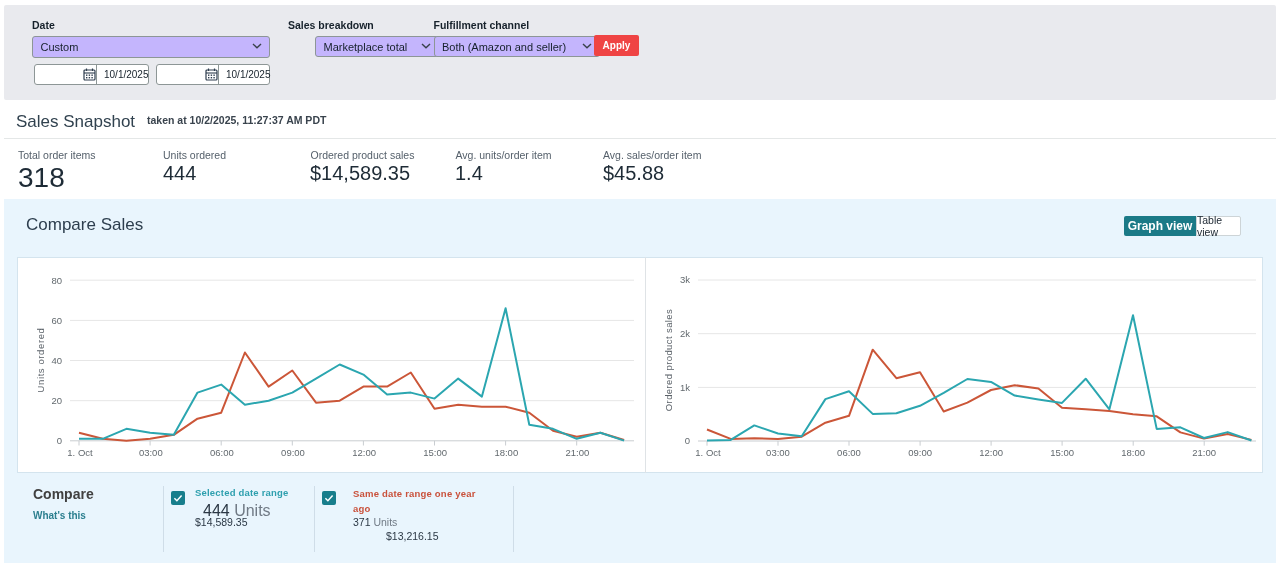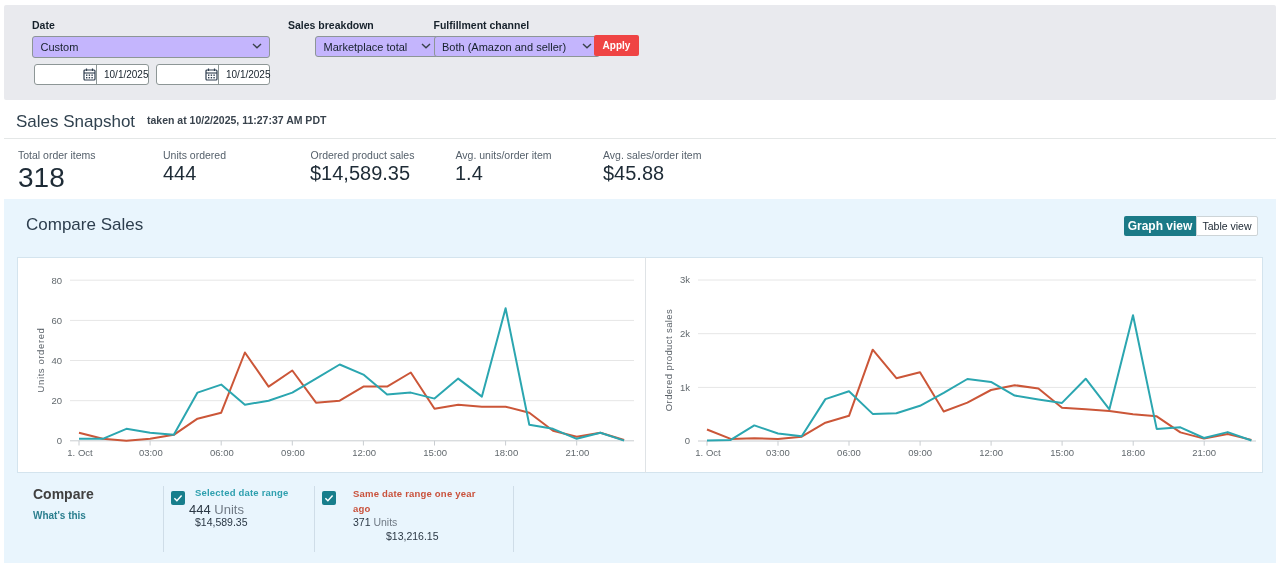--- a/index.html
+++ b/index.html
@@ -80,21 +80,21 @@
 <div class="abs" style="left:310.5px;top:149px;font-size:10.5px;color:#545f6a;">Ordered product sales</div>
 <div class="abs" style="left:310px;top:162px;font-size:20px;color:#1e2b36;">$14,589.35</div>
 <div class="abs" style="left:455.5px;top:149px;font-size:10.5px;color:#545f6a;">Avg. units/order item</div>
 <div class="abs" style="left:455px;top:162px;font-size:20px;color:#1e2b36;">1.4</div>
 <div class="abs" style="left:603px;top:149px;font-size:10.5px;color:#545f6a;">Avg. sales/order item</div>
 <div class="abs" style="left:603px;top:162px;font-size:20px;color:#1e2b36;">$45.88</div>
 
 <div class="abs" style="left:4px;top:199px;width:1272px;height:364px;background:#e9f5fd;"></div>
 <div class="abs" style="left:26px;top:215px;font-size:17px;color:#2d3e4e;">Compare Sales</div>
 <div class="abs" style="left:1124px;top:216px;width:72px;height:20px;background:#1b7a87;border-radius:2px 0 0 2px;color:#fff;font-size:12px;font-weight:bold;display:flex;align-items:center;justify-content:center;">Graph view</div>
-<div class="abs" style="left:1196px;top:216px;width:62px;height:20px;background:#fff;border:1px solid #cdd4d7;border-radius:0 2px 2px 0;color:#202b36;font-size:10.5px;display:flex;align-items:center;justify-content:center;">Table view</div>
+<div class="abs" style="left:1196px;top:216px;width:45px;height:20px;background:#fff;border:1px solid #cdd4d7;border-radius:0 2px 2px 0;color:#202b36;font-size:10.5px;display:flex;align-items:center;justify-content:center;">Table view</div>
 
 <div class="abs" style="left:17px;top:257px;width:1246px;height:216px;background:#fff;border:1px solid #d4e4ee;"></div>
 <div class="abs" style="left:645px;top:257px;width:1px;height:216px;background:#dfe3e6;"></div>
 <svg class="abs" style="left:17px;top:257px;" width="1246" height="216" viewBox="17 257 1246 216">
 
   <g stroke="#e6e6e6" stroke-width="1">
     <line x1="70" y1="280.2" x2="634" y2="280.2"></line>
     <line x1="70" y1="320.4" x2="634" y2="320.4"></line>
     <line x1="70" y1="360.5" x2="634" y2="360.5"></line>
     <line x1="70" y1="400.7" x2="634" y2="400.7"></line>
@@ -172,21 +172,21 @@
 <div class="abs" style="left:33px;top:510px;font-size:10px;font-weight:bold;color:#2c7f8f;">What's this</div>
 <div class="abs" style="left:163px;top:486px;width:1px;height:66px;background:#cfdde8;"></div>
 <div class="abs" style="left:314px;top:486px;width:1px;height:66px;background:#cfdde8;"></div>
 <div class="abs" style="left:513px;top:486px;width:1px;height:66px;background:#cfdde8;"></div>
 <div class="abs" style="left:171px;top:491px;width:14px;height:14px;background:#177e8c;border-radius:2px;">
   <svg width="14" height="14" viewBox="0 0 14 14">
       <path d="M3.4 7.3 L5.9 9.7 L10.6 4.6" fill="none" stroke="#fff" stroke-width="1.5"></path>
     </svg>
 </div>
 <div class="abs" style="left:195px;top:487px;font-size:9.5px;font-weight:bold;color:#2d9fae;letter-spacing:0.2px;">Selected date range</div>
-<div class="abs" style="left:189px;top:502px;font-size:13px;color:#2b3845;">444 <span style="color:#707a85;">Units</span></div>
+<div class="abs" style="left:203px;top:502px;font-size:16px;color:#2b3845;">444 <span style="color:#707a85;">Units</span></div>
 <div class="abs" style="left:195px;top:515.5px;font-size:10.5px;color:#2b3845;">$14,589.35</div>
 <div class="abs" style="left:322px;top:491px;width:14px;height:14px;background:#177e8c;border-radius:2px;">
   <svg width="14" height="14" viewBox="0 0 14 14">
       <path d="M3.4 7.3 L5.9 9.7 L10.6 4.6" fill="none" stroke="#fff" stroke-width="1.5"></path>
     </svg>
 </div>
 <div class="abs" style="left:353px;top:487px;width:130px;font-size:9.5px;font-weight:bold;line-height:14.5px;color:#c9513b;letter-spacing:0.2px;">Same date range one year ago</div>
 <div class="abs" style="left:353px;top:516px;font-size:10.5px;color:#2b3845;">371 <span style="color:#707a85;">Units</span></div>
 <div class="abs" style="left:353px;top:530px;font-size:10.5px;color:#2b3845;padding-left:33px;">$13,216.15</div>
 

